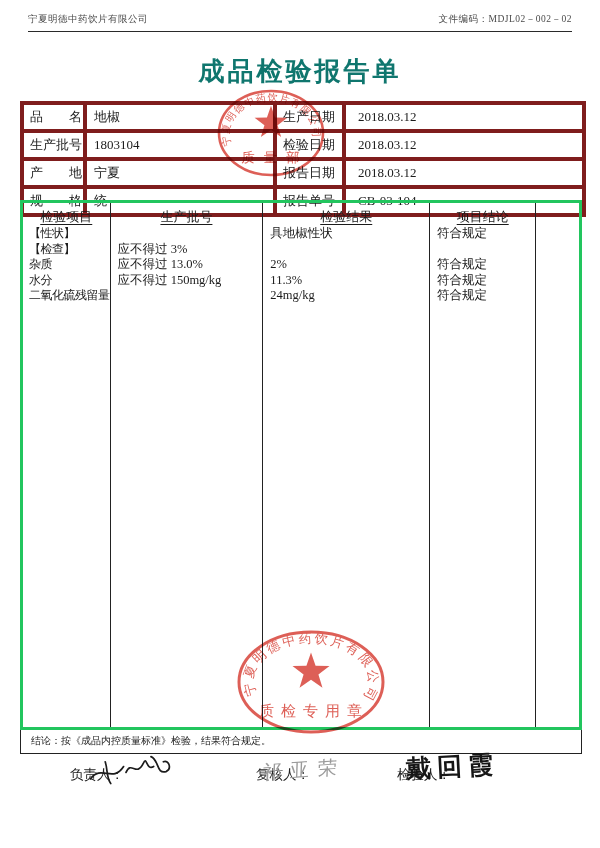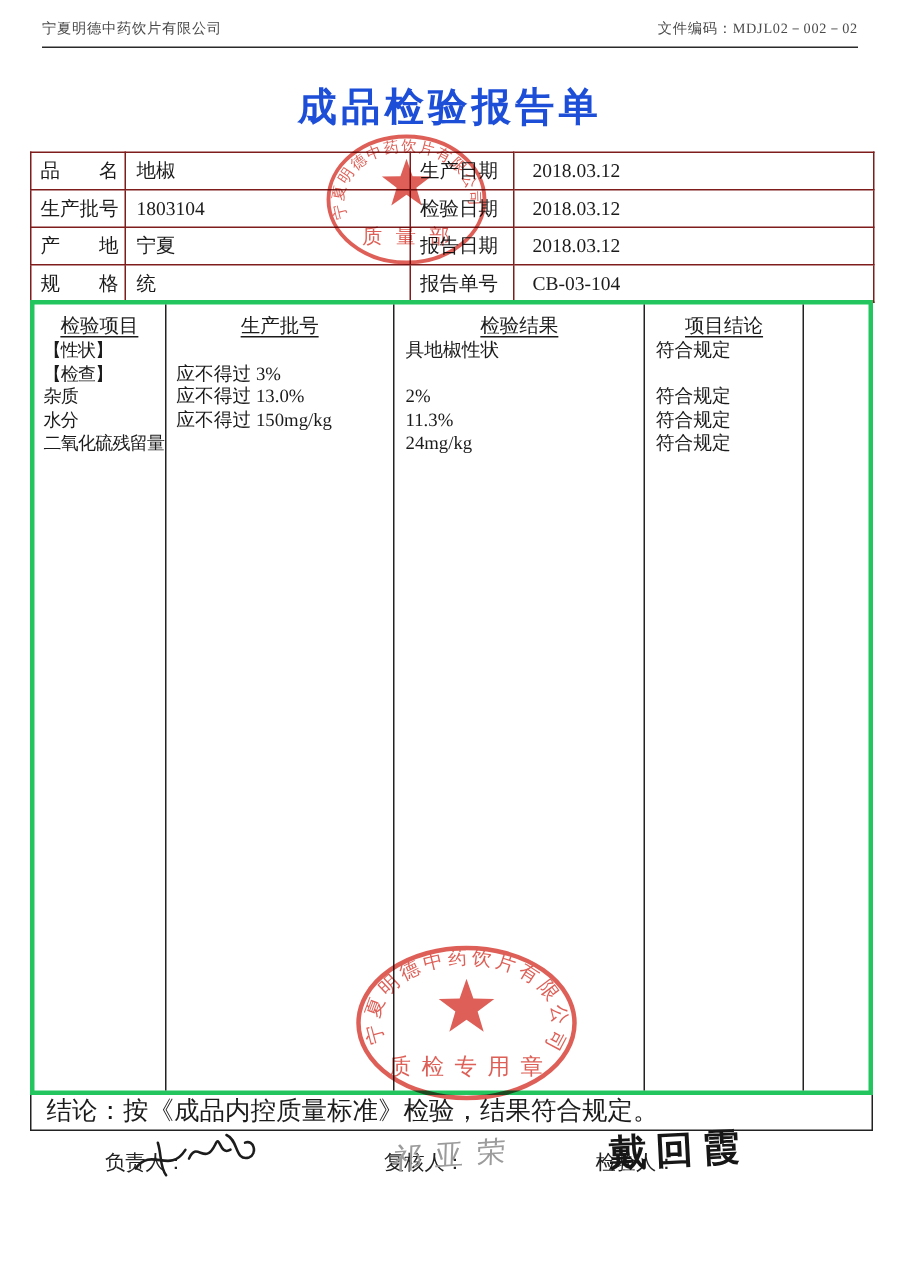--- a/index.html
+++ b/index.html
@@ -4,40 +4,40 @@
 <style>
   html,body{margin:0;padding:0;background:#ffffff;}
   .page{position:relative;width:600px;height:848px;background:#fff;overflow:hidden;
         font-family:"Liberation Serif", serif;color:#1b1b1b;}
   
   .hdr{position:absolute;left:28px;top:13px;width:544px;height:18px;
        border-bottom:1.6px solid #2a2a2a;display:flex;justify-content:space-between;
        font-size:9.5px;color:#4a4a4a;letter-spacing:.5px;filter:blur(.35px);}
   
   .title{position:absolute;left:0;right:0;top:54px;text-align:center;
-         font-size:26px;font-weight:bold;letter-spacing:3px;color:#1d4ed8;}
+         font-size:26px;font-weight:bold;letter-spacing:3px;color:#0f766e;}
   
   .info{position:absolute;left:20px;top:101px;border-collapse:collapse;table-layout:fixed;width:562px;}
-  .info td{border:1px solid #7f1d1d;font-size:13px;padding:0 0 0 7px;height:24px;
+  .info td{border:4px solid #7f1d1d;font-size:13px;padding:0 0 0 7px;height:24px;
            white-space:nowrap;overflow:hidden;}
   .info td.lab{padding-left:6px;}
   .info td.val2{padding-left:12px;}
   
   .insp{position:absolute;left:20px;top:200px;width:562px;height:530px;
         border:3px solid #22c55e;box-sizing:border-box;display:flex;}
   .icol{box-sizing:border-box;border-right:1px solid #222;height:100%;}
   .icol:last-child{border-right:none;}
   .ihead{margin-top:5px;text-align:center;font-size:13px;
          text-decoration:underline;text-underline-offset:3px;}
   .ilines{}
   .iline{height:15.6px;line-height:15.6px;font-size:12.5px;padding-left:7px;white-space:nowrap;}
   .icol.c1 .iline{font-size:12px;letter-spacing:-.5px;padding-left:6px;}
   
   .concl{position:absolute;left:20px;top:730px;width:562px;height:24px;box-sizing:border-box;
-         border:1px solid #222;border-top:none;line-height:22px;font-size:17px;
+         border:1px solid #222;border-top:none;line-height:22px;font-size:10px;
          padding-left:10px;white-space:nowrap;}
   
   .sig-label{position:absolute;font-size:13.5px;color:#222;margin-left:40px;}
   .sig-name-light{position:absolute;left:262px;top:757px;font-size:19px;color:#9b9b9b;
       letter-spacing:9px;transform:rotate(-4deg) skewX(-6deg);font-weight:normal;}
   .sig-name-dark{position:absolute;left:406px;top:750px;font-size:25px;color:#161616;
       letter-spacing:6px;font-weight:bold;transform:rotate(-3deg);}
   .scribble{position:absolute;left:86px;top:752px;transform:rotate(-4deg);}
   
   .stamp{position:absolute;mix-blend-mode:multiply;opacity:.88;}

